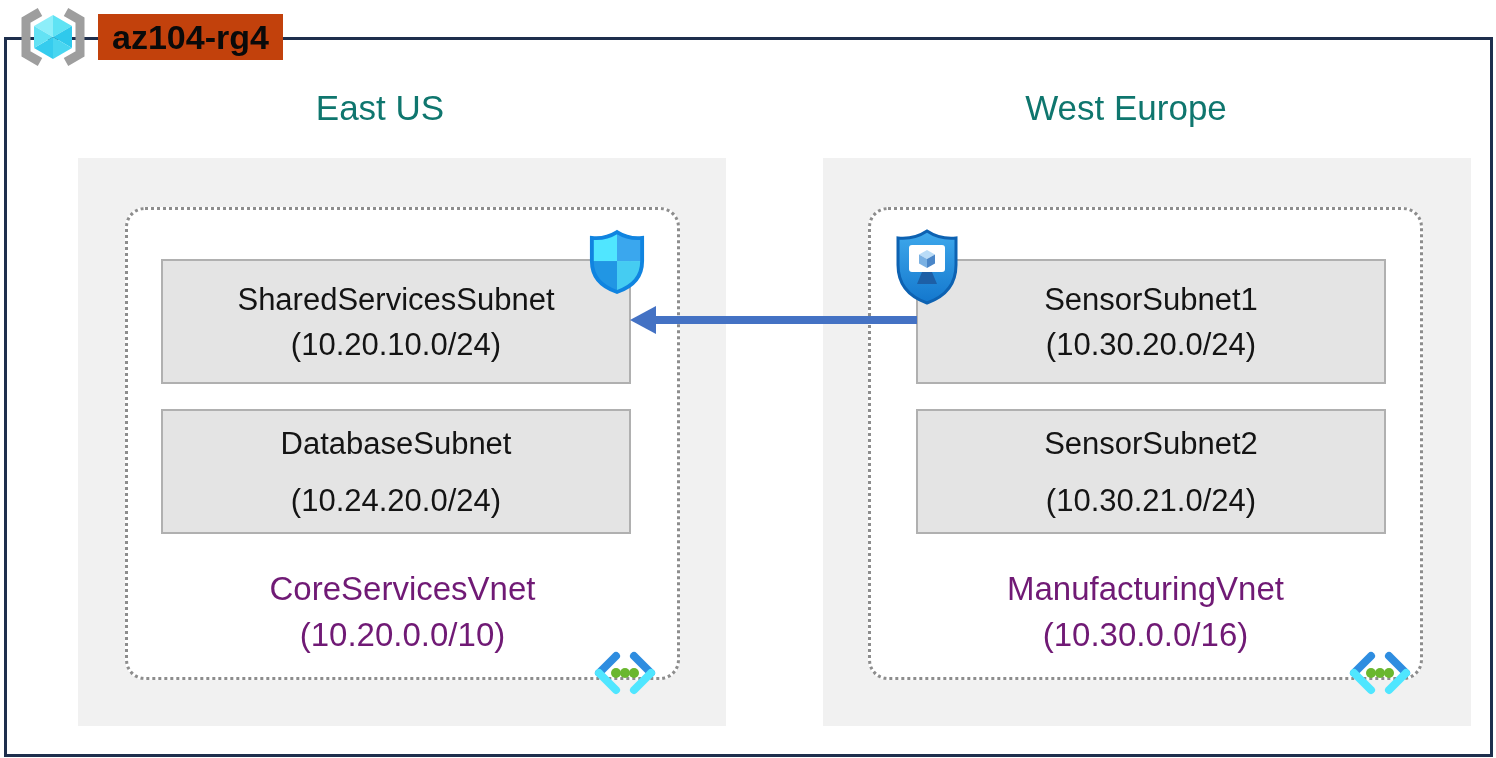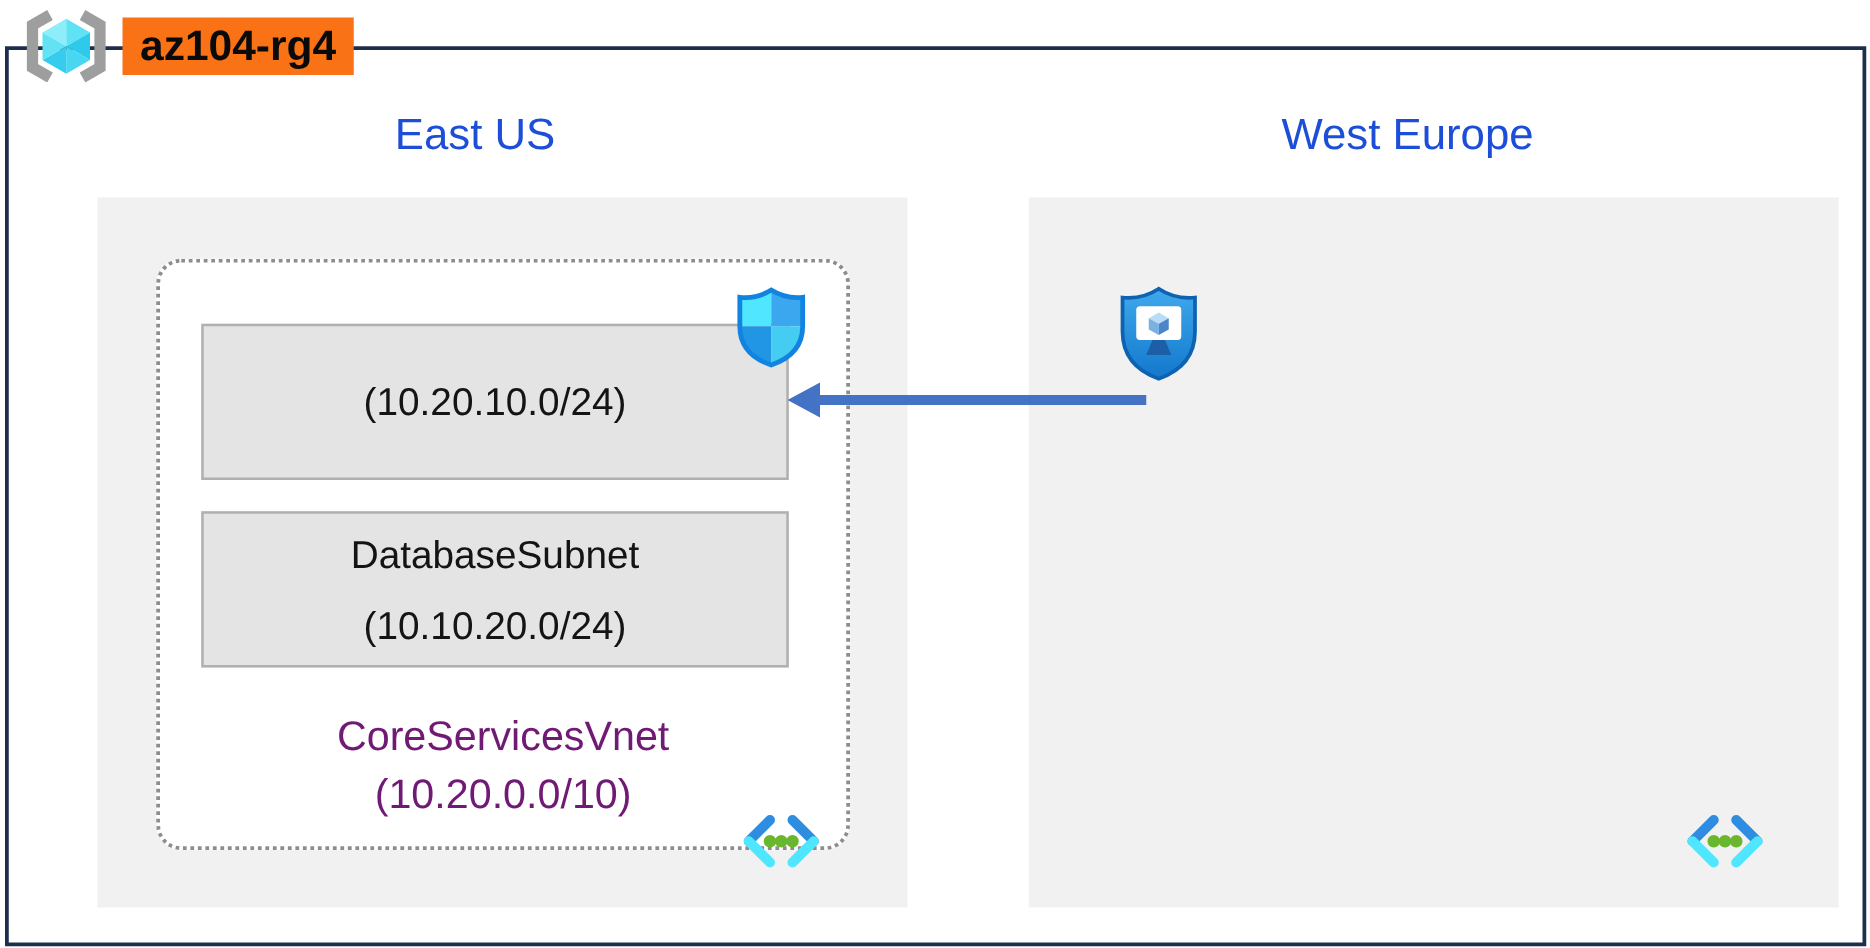--- a/index.html
+++ b/index.html
@@ -4,30 +4,30 @@
 <style>
   html,body{margin:0;padding:0;background:#ffffff;}
   body{font-family:"Liberation Sans", sans-serif; -webkit-font-smoothing:antialiased;}
   .canvas{position:relative;width:1496px;height:758px;background:#ffffff;overflow:hidden;}
 
   
   .rg-frame{position:absolute;left:4px;top:37px;width:1483px;height:714px;
             border:3px solid #1e2f4d;z-index:0;}
 
   .rg-icon{position:absolute;left:13px;top:8px;z-index:3;}
-  .rg-label{position:absolute;left:98px;top:14px;z-index:3;background:#f97316;
+  .rg-label{position:absolute;left:98px;top:14px;z-index:3;background:#c2410c;
             padding:0 14px;font-size:34px;font-weight:bold;color:#0a0a0a;line-height:46px;}
 
   
   .region{position:absolute;top:158px;width:648px;height:568px;background:#f1f1f1;z-index:1;}
   .region.east{left:78px;}
   .region.west{left:823px;}
 
   .region-title{position:absolute;top:88px;width:648px;text-align:center;
-                font-size:35px;color:#1d4ed8;z-index:1;}
+                font-size:35px;color:#0f766e;z-index:1;}
   .region-title.east{left:56px;}
   .region-title.west{left:802px;}
 
   
   .vnet{position:absolute;top:207px;width:555px;height:473px;background:#ffffff;
         border:3px dotted #8d8d8d;border-radius:20px;z-index:1;box-sizing:border-box;}
   .vnet.east{left:125px;}
   .vnet.west{left:868px;}
 
   .subnet{position:absolute;width:470px;height:125px;background:#e4e4e4;
@@ -76,32 +76,47 @@
   <div class="rg-label">az104-rg4</div>
 
   <div class="region east"></div>
   <div class="region west"></div>
 
   <div class="region-title east">East US</div>
   <div class="region-title west">West Europe</div>
 
   <div class="vnet east">
     <div class="subnet first">
+      <span>SharedServicesSubnet</span>
       <span>(10.20.10.0/24)</span>
     </div>
     <div class="subnet second">
       <span>DatabaseSubnet</span>
-      <span>(10.10.20.0/24)</span>
+      <span>(10.24.20.0/24)</span>
     </div>
     <div class="vnet-label">
       <div>CoreServicesVnet</div>
       <div>(10.20.0.0/10)</div>
     </div>
   </div>
 
+  <div class="vnet west">
+    <div class="subnet first">
+      <span>SensorSubnet1</span>
+      <span>(10.30.20.0/24)</span>
+    </div>
+    <div class="subnet second">
+      <span>SensorSubnet2</span>
+      <span>(10.30.21.0/24)</span>
+    </div>
+    <div class="vnet-label">
+      <div>ManufacturingVnet</div>
+      <div>(10.30.0.0/16)</div>
+    </div>
+  </div>
 
   <div class="arrow-svg">
     <svg width="292" height="38" viewBox="0 0 292 38">
       <rect x="23" y="15" width="266" height="8" fill="#4472c4"></rect>
       <polygon points="2,19 28,5 28,33" fill="#4472c4"></polygon>
     </svg>
   </div>
 
   <div class="icon-abs nsg-icon">
     <svg width="58" height="66" viewBox="0 0 60 68">

